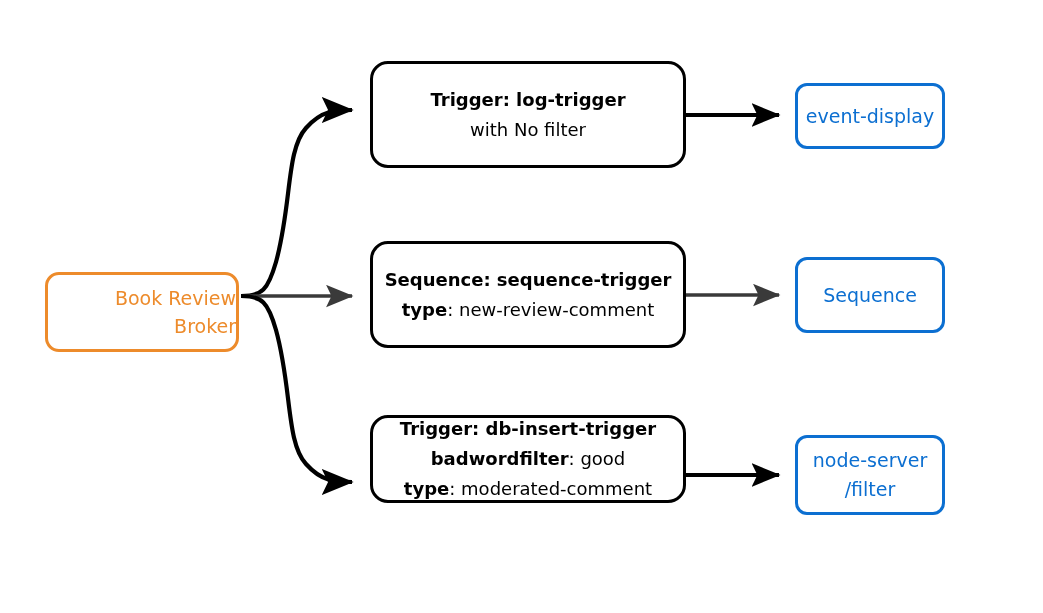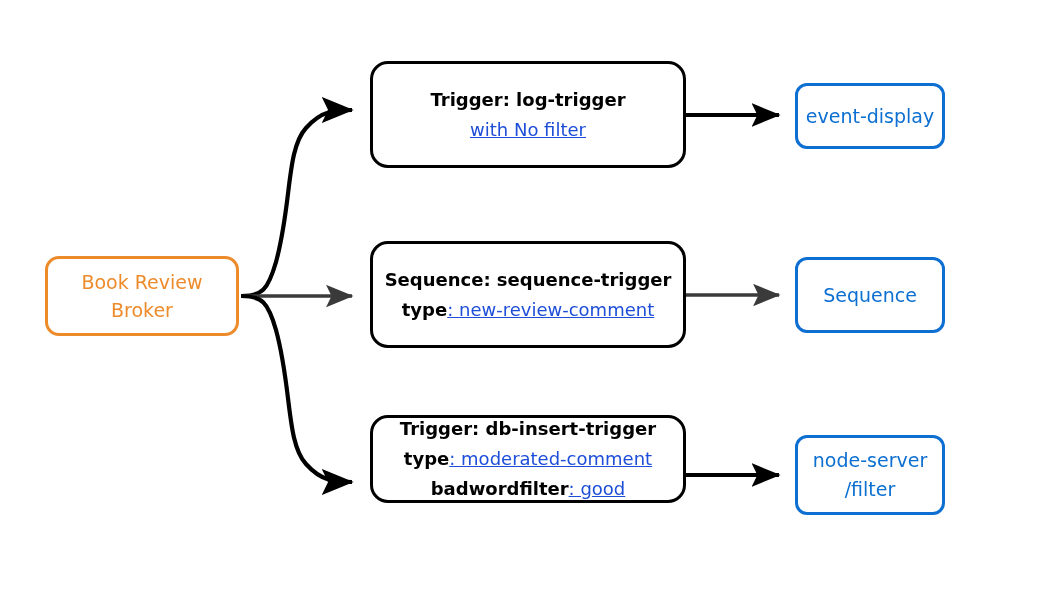--- a/index.html
+++ b/index.html
@@ -55,22 +55,21 @@
   }
   .node-trigger .line {
     white-space: nowrap;
   }
   .node-trigger .b {
     font-weight: bold;
     color: #000000;
   }
   .node-trigger .n {
     font-weight: 400;
-    color: #1d4ed8;
-    text-decoration: underline;
+    color: #000000;
   }
   
   .node-sink {
     border: 3px solid #0C6FD1;
     border-radius: 12px;
     color: #0C6FD1;
     font-size: 19px;
     line-height: 29px;
     font-weight: 400;
   }
@@ -100,21 +99,21 @@
 
     <path d="M 241,296 C 262,296 268,302 276,330 C 292,388 286,442 306,464 C 322,482 336,482 352,482" fill="none" stroke="#000000" stroke-width="4.2" marker-end="url(#arrowBlack)"></path>
 
     <path d="M 686,115 L 779,115" fill="none" stroke="#000000" stroke-width="3.8" marker-end="url(#arrowBlack)"></path>
 
     <path d="M 686,295 L 779,295" fill="none" stroke="#3A3A3A" stroke-width="3.6" marker-end="url(#arrowGray)"></path>
 
     <path d="M 686,475 L 779,475" fill="none" stroke="#000000" stroke-width="3.8" marker-end="url(#arrowBlack)"></path>
   </svg>
 
-  <div class="node node-broker" style="left:45px; top:256px; width:194px; height:80px;">
+  <div class="node node-broker" style="left:45px; top:272px; width:194px; height:80px;align-items:flex-end;">
     <div class="line">Book Review</div>
     <div class="line">Broker</div>
   </div>
 
   <div class="node node-trigger" style="left:370px; top:61px; width:316px; height:107px;">
     <div class="line">
       <span class="b">Trigger: log-trigger</span>
     </div>
     <div class="line">
       <span class="b"></span><span class="n">with No filter</span>
@@ -128,24 +127,24 @@
     <div class="line">
       <span class="b">type</span><span class="n">: new-review-comment</span>
     </div>
   </div>
 
   <div class="node node-trigger" style="left:370px; top:415px; width:316px; height:88px;">
     <div class="line">
       <span class="b">Trigger: db-insert-trigger</span>
     </div>
     <div class="line">
-      <span class="b">type</span><span class="n">: moderated-comment</span>
+      <span class="b">badwordfilter</span><span class="n">: good</span>
     </div>
     <div class="line">
-      <span class="b">badwordfilter</span><span class="n">: good</span>
+      <span class="b">type</span><span class="n">: moderated-comment</span>
     </div>
   </div>
 
   <div class="node node-sink" style="left:795px; top:83px; width:150px; height:66px;">
     <div class="line">event-display</div>
   </div>
 
   <div class="node node-sink" style="left:795px; top:257px; width:150px; height:76px;">
     <div class="line">Sequence</div>
   </div>

